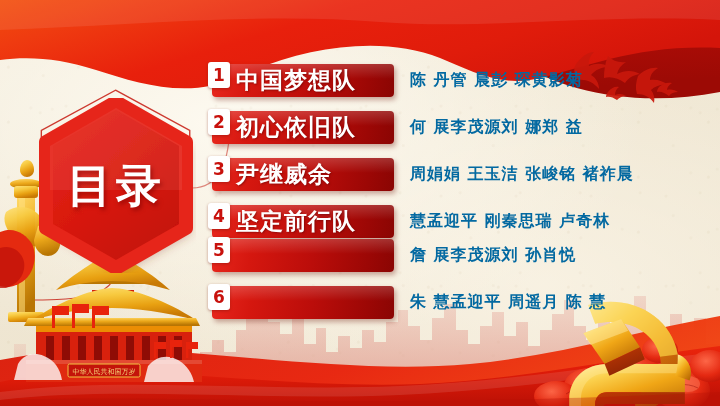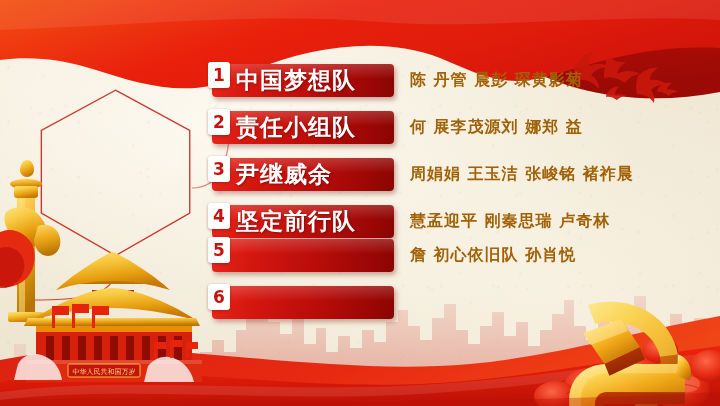--- a/index.html
+++ b/index.html
@@ -66,21 +66,21 @@
     z-index:3;
   }
   .teamname{
     position:relative;z-index:2;margin-left:24px;
     color:#fff;font-size:23px;font-weight:bold;letter-spacing:1px;
     text-shadow:1px 1px 2px rgba(90,0,0,.5);
     font-family:"DejaVu Sans","Liberation Sans",sans-serif;
     white-space:nowrap;
   }
   .members{
-    margin-left:16px;color:#a16207;font-size:16px;font-weight:bold;
+    margin-left:16px;color:#0369a1;font-size:16px;font-weight:bold;
     letter-spacing:1px;white-space:nowrap;
     font-family:"DejaVu Sans","Liberation Sans",sans-serif;
   }
 </style>
 </head>
 <body>
 
 <div id="stage">
 
   <div class="paper"></div>
@@ -290,35 +290,53 @@
 
       <path d="M30,40 L62,28 L78,52 L48,66 Z" fill="url(#gEmb)"></path>
       <path d="M30,40 L62,28 L68,38 L36,50 Z" fill="#ffeaa0" opacity="0.5"></path>
       <path d="M48,66 L78,52 L82,62 L52,76 Z" fill="url(#gEmbDark)"></path>
       <path d="M110,58 C118,60 124,70 120,80 L108,76 C110,70 110,64 110,58 Z" fill="url(#gEmb)"></path>
     </g>
 
     <path d="M0,406 L720,406 L720,392 C600,398 420,404 240,400 C140,398 60,398 0,400 Z" fill="#b81006" opacity="0.35"></path>
   </svg>
 
+  <div id="hexwrap">
+    <svg width="160" height="175" viewBox="0 0 160 175">
+      <defs>
+        <linearGradient id="gHex" x1="0.15" y1="0" x2="0.85" y2="1">
+          <stop offset="0" stop-color="#e6251a"></stop>
+          <stop offset="45%" stop-color="#da1a10"></stop>
+          <stop offset="100%" stop-color="#c00f08"></stop>
+        </linearGradient>
+        <filter id="hexShadow" x="-25%" y="-25%" width="160%" height="160%">
+          <feDropShadow dx="5" dy="6" stdDeviation="5" flood-color="#8a3a26" flood-opacity="0.35"></feDropShadow>
+        </filter>
+      </defs>
+      <path d="M80,4 L150,44 L150,130 L80,170 L10,130 L10,44 Z" fill="url(#gHex)" filter="url(#hexShadow)" rx="10" stroke="none" stroke-linejoin="round" style="stroke-linejoin:round"></path>
+      <path d="M80,4 L150,44 L150,130 L80,170 L10,130 L10,44 Z" fill="none" stroke="#e6251a" stroke-width="14" stroke-linejoin="round"></path>
+      <path d="M80,10 L146,48 L146,92 L14,92 L14,48 Z" fill="#ffffff" opacity="0.07"></path>
+    </svg>
+    <div class="hexlabel">目录</div>
+  </div>
 
   <div id="rows">
 
     <div class="row" style="top:62px">
       <div class="btn">
         <div class="num">1</div>
         <div class="teamname">中国梦想队</div>
       </div>
       <div class="members">陈  丹管  晨彭  琛黄影菊</div>
     </div>
 
     <div class="row" style="top:109px">
       <div class="btn">
         <div class="num">2</div>
-        <div class="teamname">责任小组队</div>
+        <div class="teamname">初心依旧队</div>
       </div>
       <div class="members">何   展李茂源刘  娜郑   益</div>
     </div>
 
     <div class="row" style="top:156px">
       <div class="btn">
         <div class="num">3</div>
         <div class="teamname">尹继威余</div>
       </div>
       <div class="members">周娟娟 王玉洁 张峻铭 褚祚晨</div>
@@ -329,23 +347,24 @@
         <div class="num">4</div>
         <div class="teamname">坚定前行队</div>
       </div>
       <div class="members">慧孟迎平   刚秦思瑞 卢奇林</div>
     </div>
 
     <div class="row" style="top:237px">
       <div class="btn">
         <div class="num">5</div>
       </div>
-      <div class="members">詹   初心依旧队 孙肖悦</div>
+      <div class="members">詹   展李茂源刘 孙肖悦</div>
     </div>
 
     <div class="row" style="top:284px">
       <div class="btn">
         <div class="num">6</div>
       </div>
+      <div class="members">朱   慧孟迎平 周遥月 陈   慧</div>
     </div>
 
   </div>
 </div>
 
 </body></html>

